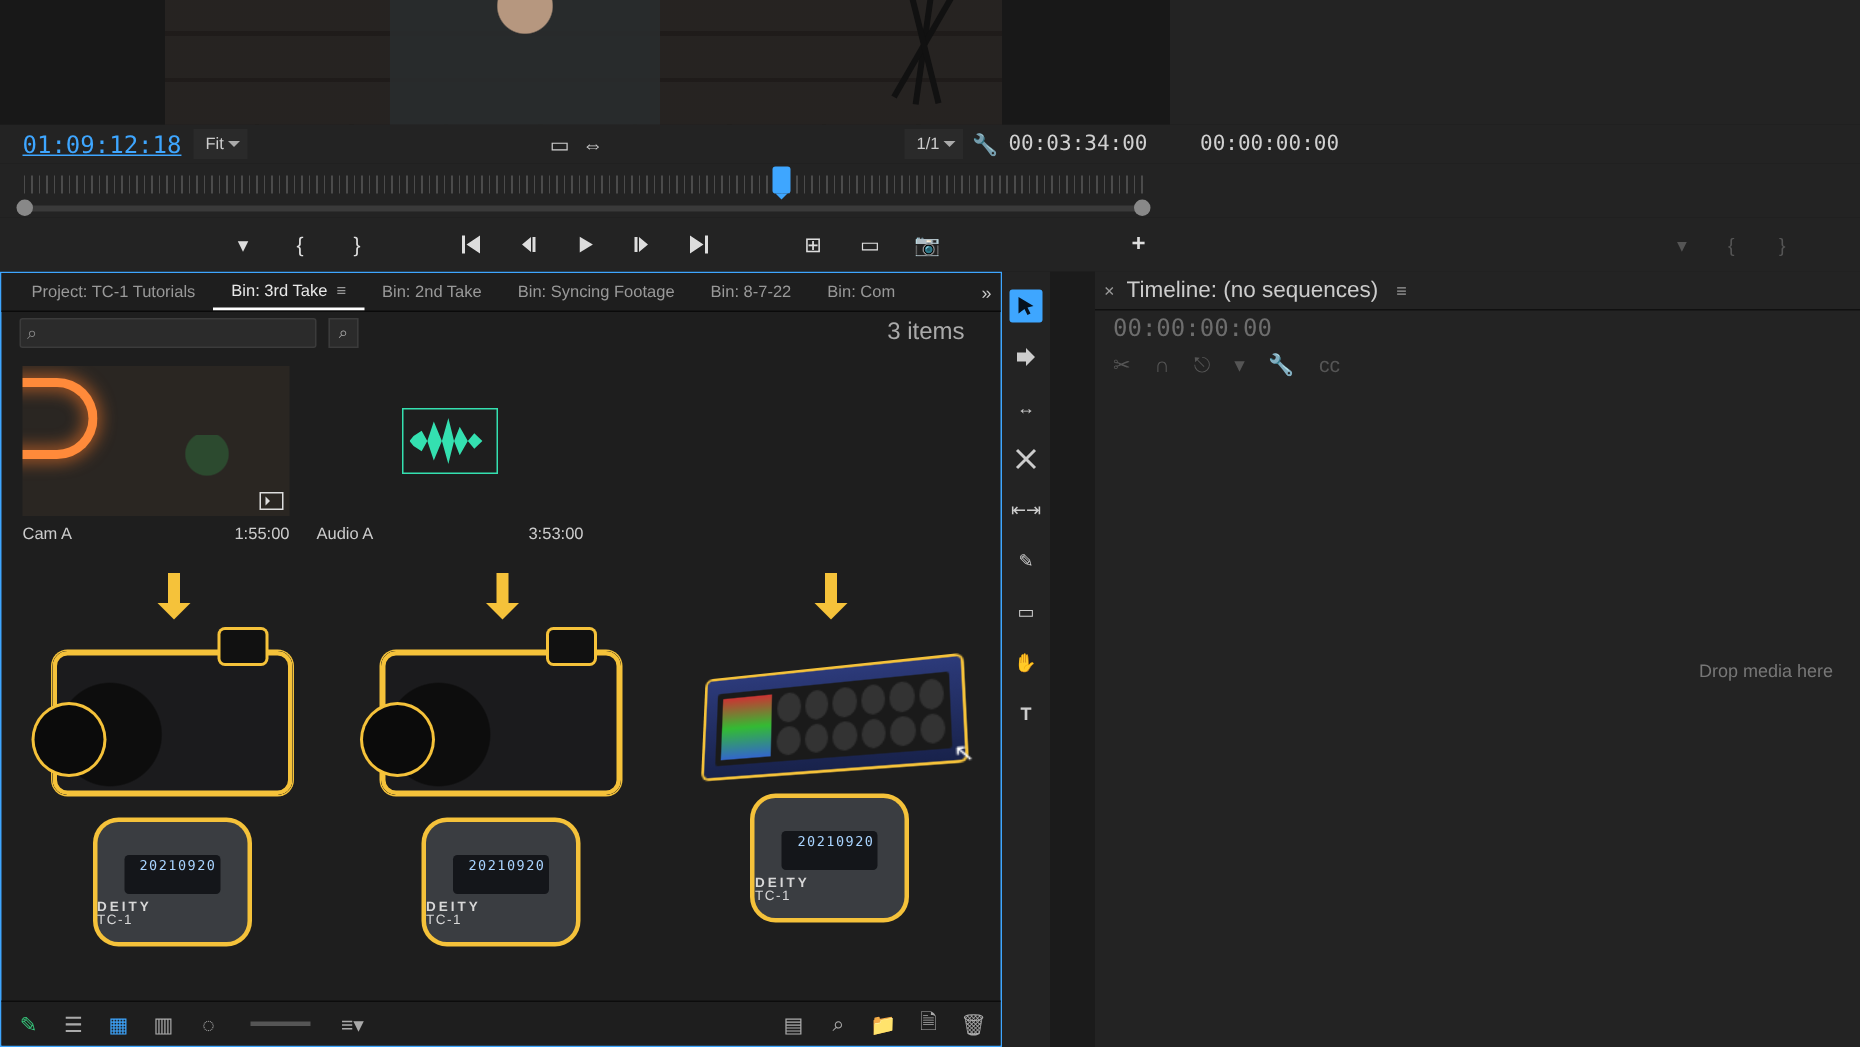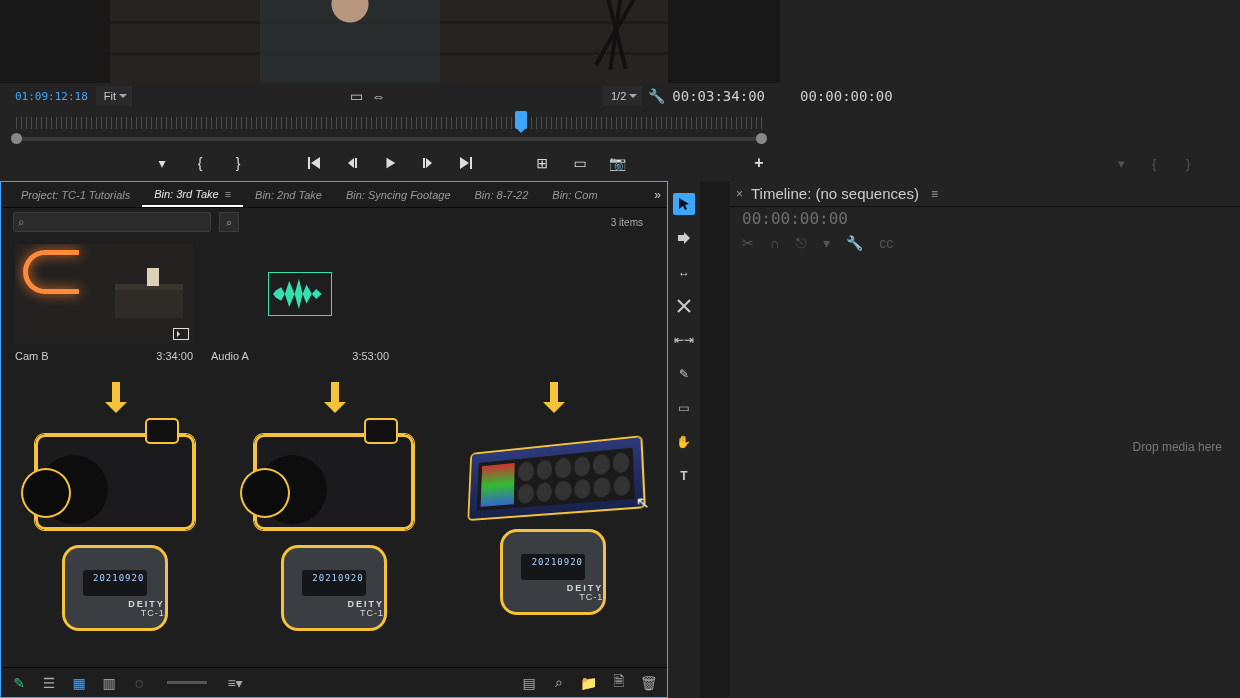--- a/index.html
+++ b/index.html
@@ -18,21 +18,21 @@
   }
   .person { position:absolute; left:150px; top:-20px; width:180px; height:120px; background:radial-gradient(circle at 50% 20%, #c7a58a 0 18px, transparent 19px), linear-gradient(#2a2d2e,#2a2d2e); border-radius:8px; opacity:.9;}
   .tripod { position:absolute; right:50px; top:-10px; width:4px; height:80px; background:#111; transform:rotate(8deg);}
   .tripod::before,.tripod::after{content:"";position:absolute;width:4px;height:80px;background:#111;top:0;left:0;}
   .tripod::before{transform:rotate(22deg);} .tripod::after{transform:rotate(-22deg);}
 
   
   .ctrl-row { height:26px; display:flex;}
   .ctrl-left { width:780px; display:flex; align-items:center; padding:0 15px; gap:8px; background:#232323;}
   .ctrl-right{ flex:1; display:flex; align-items:center; padding:0 20px; background:#232323;}
-  .tc-source { color:#3ea6ff; font-family:monospace; font-size:11px; cursor:text;}
+  .tc-source { color:#3ea6ff; font-family:monospace; font-size:16px; cursor:text;text-decoration:underline;}
   .tc-right  { color:#d0d0d0; font-family:monospace; font-size:14px;}
   .fit-dd, .half-dd { background:#2a2a2a; color:#ccc; padding:2px 16px 2px 8px; font-size:11px; position:relative; cursor:pointer; border:0; height:20px; display:flex; align-items:center;}
   .fit-dd::after,.half-dd::after{content:"";position:absolute;right:5px;top:8px;border:4px solid transparent;border-top-color:#aaa;}
   .spacer{flex:1;}
   .mini-ic{width:14px;height:14px;display:inline-flex;align-items:center;justify-content:center;color:#ccc;font-size:14px;cursor:pointer;}
   .wrench{filter:brightness(.9);}
   .ctrl-right .tc-right{color:#d0d0d0;}
 
   
   .ruler { height:36px; position:relative; background:#232323; padding:0 15px;}
@@ -58,34 +58,34 @@
 
   
   .lower{flex:1;display:flex;min-height:0;}
   .project-panel{width:668px;border:1px solid #3ea6ff;background:#1e1e1e;display:flex;flex-direction:column;}
   .tool-strip{width:32px;background:#232323;display:flex;flex-direction:column;align-items:center;padding-top:12px;gap:12px;}
   .timeline-panel{flex:1;background:#232323;display:flex;flex-direction:column;position:relative;}
   .gap-col{width:30px;background:#1b1b1b;}
 
   
   .pp-tabs{height:26px;display:flex;align-items:center;background:#1e1e1e;border-bottom:1px solid #0a0a0a;overflow:hidden;padding-left:8px;}
-  .pp-tab{padding:0 12px;color:#999;font-size:11px;height:100%;display:flex;align-items:center;cursor:pointer;white-space:nowrap;font-style:italic;}
+  .pp-tab{padding:0 12px;color:#999;font-size:11px;height:100%;display:flex;align-items:center;cursor:pointer;white-space:nowrap;}
   .pp-tab.active{color:#e8e8e8;border-bottom:2px solid #fff;}
   .pp-tab .menu-ic{margin-left:6px;font-size:11px;color:#999;}
   .pp-over{position:absolute;right:6px;color:#ccc;cursor:pointer;font-size:12px;}
 
   .pp-path{height:24px;display:flex;align-items:center;padding:0 12px;gap:8px;color:#bbb;font-size:11px;}
   .pp-path .bk{width:14px;height:10px;border-left:4px solid #aaa;border-top:1px solid #aaa;border-bottom:1px solid #aaa;border-radius:1px;cursor:pointer;position:relative;}
   .pp-path .bk::after{content:"";position:absolute;left:-1px;top:2px;border:3px solid transparent;border-right-color:#1e1e1e;}
 
   .pp-search{height:28px;display:flex;align-items:center;padding:0 12px;gap:8px;}
   .pp-search input{flex:0 0 198px;height:20px;background:#2b2b2b;border:1px solid #3b3b3b;border-radius:2px;color:#ccc;padding:0 4px 0 22px;font-size:11px;}
   .pp-search .sic{position:absolute;margin-left:5px;color:#888;pointer-events:none;font-size:12px;}
   .newbin{width:20px;height:20px;background:#2b2b2b;border:1px solid #3b3b3b;display:flex;align-items:center;justify-content:center;color:#aaa;cursor:pointer;font-size:11px;}
-  .pp-count{margin-left:auto;color:#aaa;font-size:10px;padding-right:12px;}
+  .pp-count{margin-left:auto;color:#aaa;font-size:16px;padding-right:12px;}
 
   .pp-body{flex:1;overflow:hidden;padding:8px 14px;}
   .clip-grid{display:flex;gap:18px;}
   .clip{width:178px;}
   .thumb{width:178px;height:100px;background:#2a2622;position:relative;overflow:hidden;}
   .thumb .neon{position:absolute;width:70px;height:54px;border:6px solid #ff8a3a;border-left:0;border-radius:0 28px 28px 0;filter:drop-shadow(0 0 6px #ff7a28);}
   .thumb.a .neon{left:-20px;top:8px;}
   .thumb.b .neon{left:8px;top:6px;width:56px;height:44px;border-width:5px;transform:rotate(180deg);}
   .thumb.b{background:#242220;}
   .thumb .shelf{position:absolute;right:10px;top:40px;width:68px;height:34px;background:#2f2c28;border-top:6px solid #3a362f;}
@@ -114,21 +114,21 @@
   .recorder{width:178px;height:70px;background:linear-gradient(#2c3a7a,#18224b);border-radius:4px;box-shadow:0 0 0 2px #f5c23a;transform:perspective(600px) rotateX(18deg) rotateY(-16deg);position:relative;margin-top:10px;}
   .recorder .face{position:absolute;left:8px;top:10px;right:8px;bottom:8px;background:#1a1a1a;border-radius:2px;display:flex;gap:4px;padding:4px;}
   .recorder .screen{width:36px;background:linear-gradient(#c33,#3b3,#36c);} 
   .recorder .knobs{flex:1;display:grid;grid-template-columns:repeat(6,1fr);gap:3px;}
   .recorder .knobs div{background:#333;border-radius:50%;}
   .recorder .cursor{position:absolute;right:-6px;bottom:-6px;color:#fff;font-size:16px;pointer-events:none;}
 
   .tcbox{width:100px;height:80px;background:#3a3d41;border-radius:14px;box-shadow:0 0 0 3px #f5c23a;position:relative;}
   .tcbox::before{content:"";position:absolute;left:18px;right:18px;top:22px;height:26px;background:#14161a;border-radius:3px;}
   .tcbox .nums{position:absolute;left:18px;right:10px;top:26px;text-align:center;font:9px/1 monospace;color:#a9d4ff;letter-spacing:1px;}
-  .tcbox .brand{position:absolute;left:0;right:0;bottom:10px;text-align:right;font:700 9px/1 sans-serif;letter-spacing:2px;color:#d8d8d8;}
+  .tcbox .brand{position:absolute;left:0;right:0;bottom:10px;text-align:left;font:700 9px/1 sans-serif;letter-spacing:2px;color:#d8d8d8;}
 
   
   .pp-bottom{height:30px;background:#1e1e1e;border-top:1px solid #0c0c0c;display:flex;align-items:center;padding:0 10px;gap:14px;}
   .pp-bottom .ic{width:16px;height:16px;color:#aaa;cursor:pointer;display:flex;align-items:center;justify-content:center;font-size:14px;}
   .pp-bottom .ic.sel{color:#3ea6ff;}
   .pp-bottom .drag{width:40px;height:3px;background:#555;margin:0 6px;}
   .pp-bottom .spacer{flex:1;}
   .pp-bottom .pen{color:#36c77c;}
 
   
@@ -165,21 +165,21 @@
     <div class="ctrl-left">
       <span class="tc-source">01:09:12:18</span>
       <div class="fit-dd">
           <span>Fit</span>
         </div>
       <div class="spacer"></div>
       <span class="mini-ic">▭</span>
       <span class="mini-ic">⇔</span>
       <div class="spacer"></div>
       <div class="half-dd">
-          <span>1/2</span>
+          <span>1/1</span>
         </div>
       <span class="mini-ic wrench">🔧</span>
       <span class="tc-right">00:03:34:00</span>
     </div>
     <div class="ctrl-right">
       <span class="tc-right">00:00:00:00</span>
     </div>
   </div>
 
   <div style="display:flex;">
@@ -254,28 +254,28 @@
       <div class="pp-search" style="position:relative;">
         <span class="sic">⌕</span>
         <input style="">
         <span class="newbin">⌕</span>
         <span class="pp-count">3 items</span>
       </div>
 
       <div class="pp-body">
         <div class="clip-grid" id="clips">
             <div class="clip">
-              <div class="thumb b">
+              <div class="thumb a">
                 <div class="neon"></div>
-                <div class="shelf"></div>
+                <div class="plant"></div>
                 <div class="vidic"></div>
               </div>
               <div class="clip-meta">
-                <span>Cam B</span>
-                <span>3:34:00</span>
+                <span>Cam A</span>
+                <span>1:55:00</span>
               </div>
             </div>
             <div class="clip">
               <div class="thumb audio">
                 <div class="wave"></div>
               </div>
               <div class="clip-meta">
                 <span>Audio A</span>
                 <span>3:53:00</span>
               </div>

